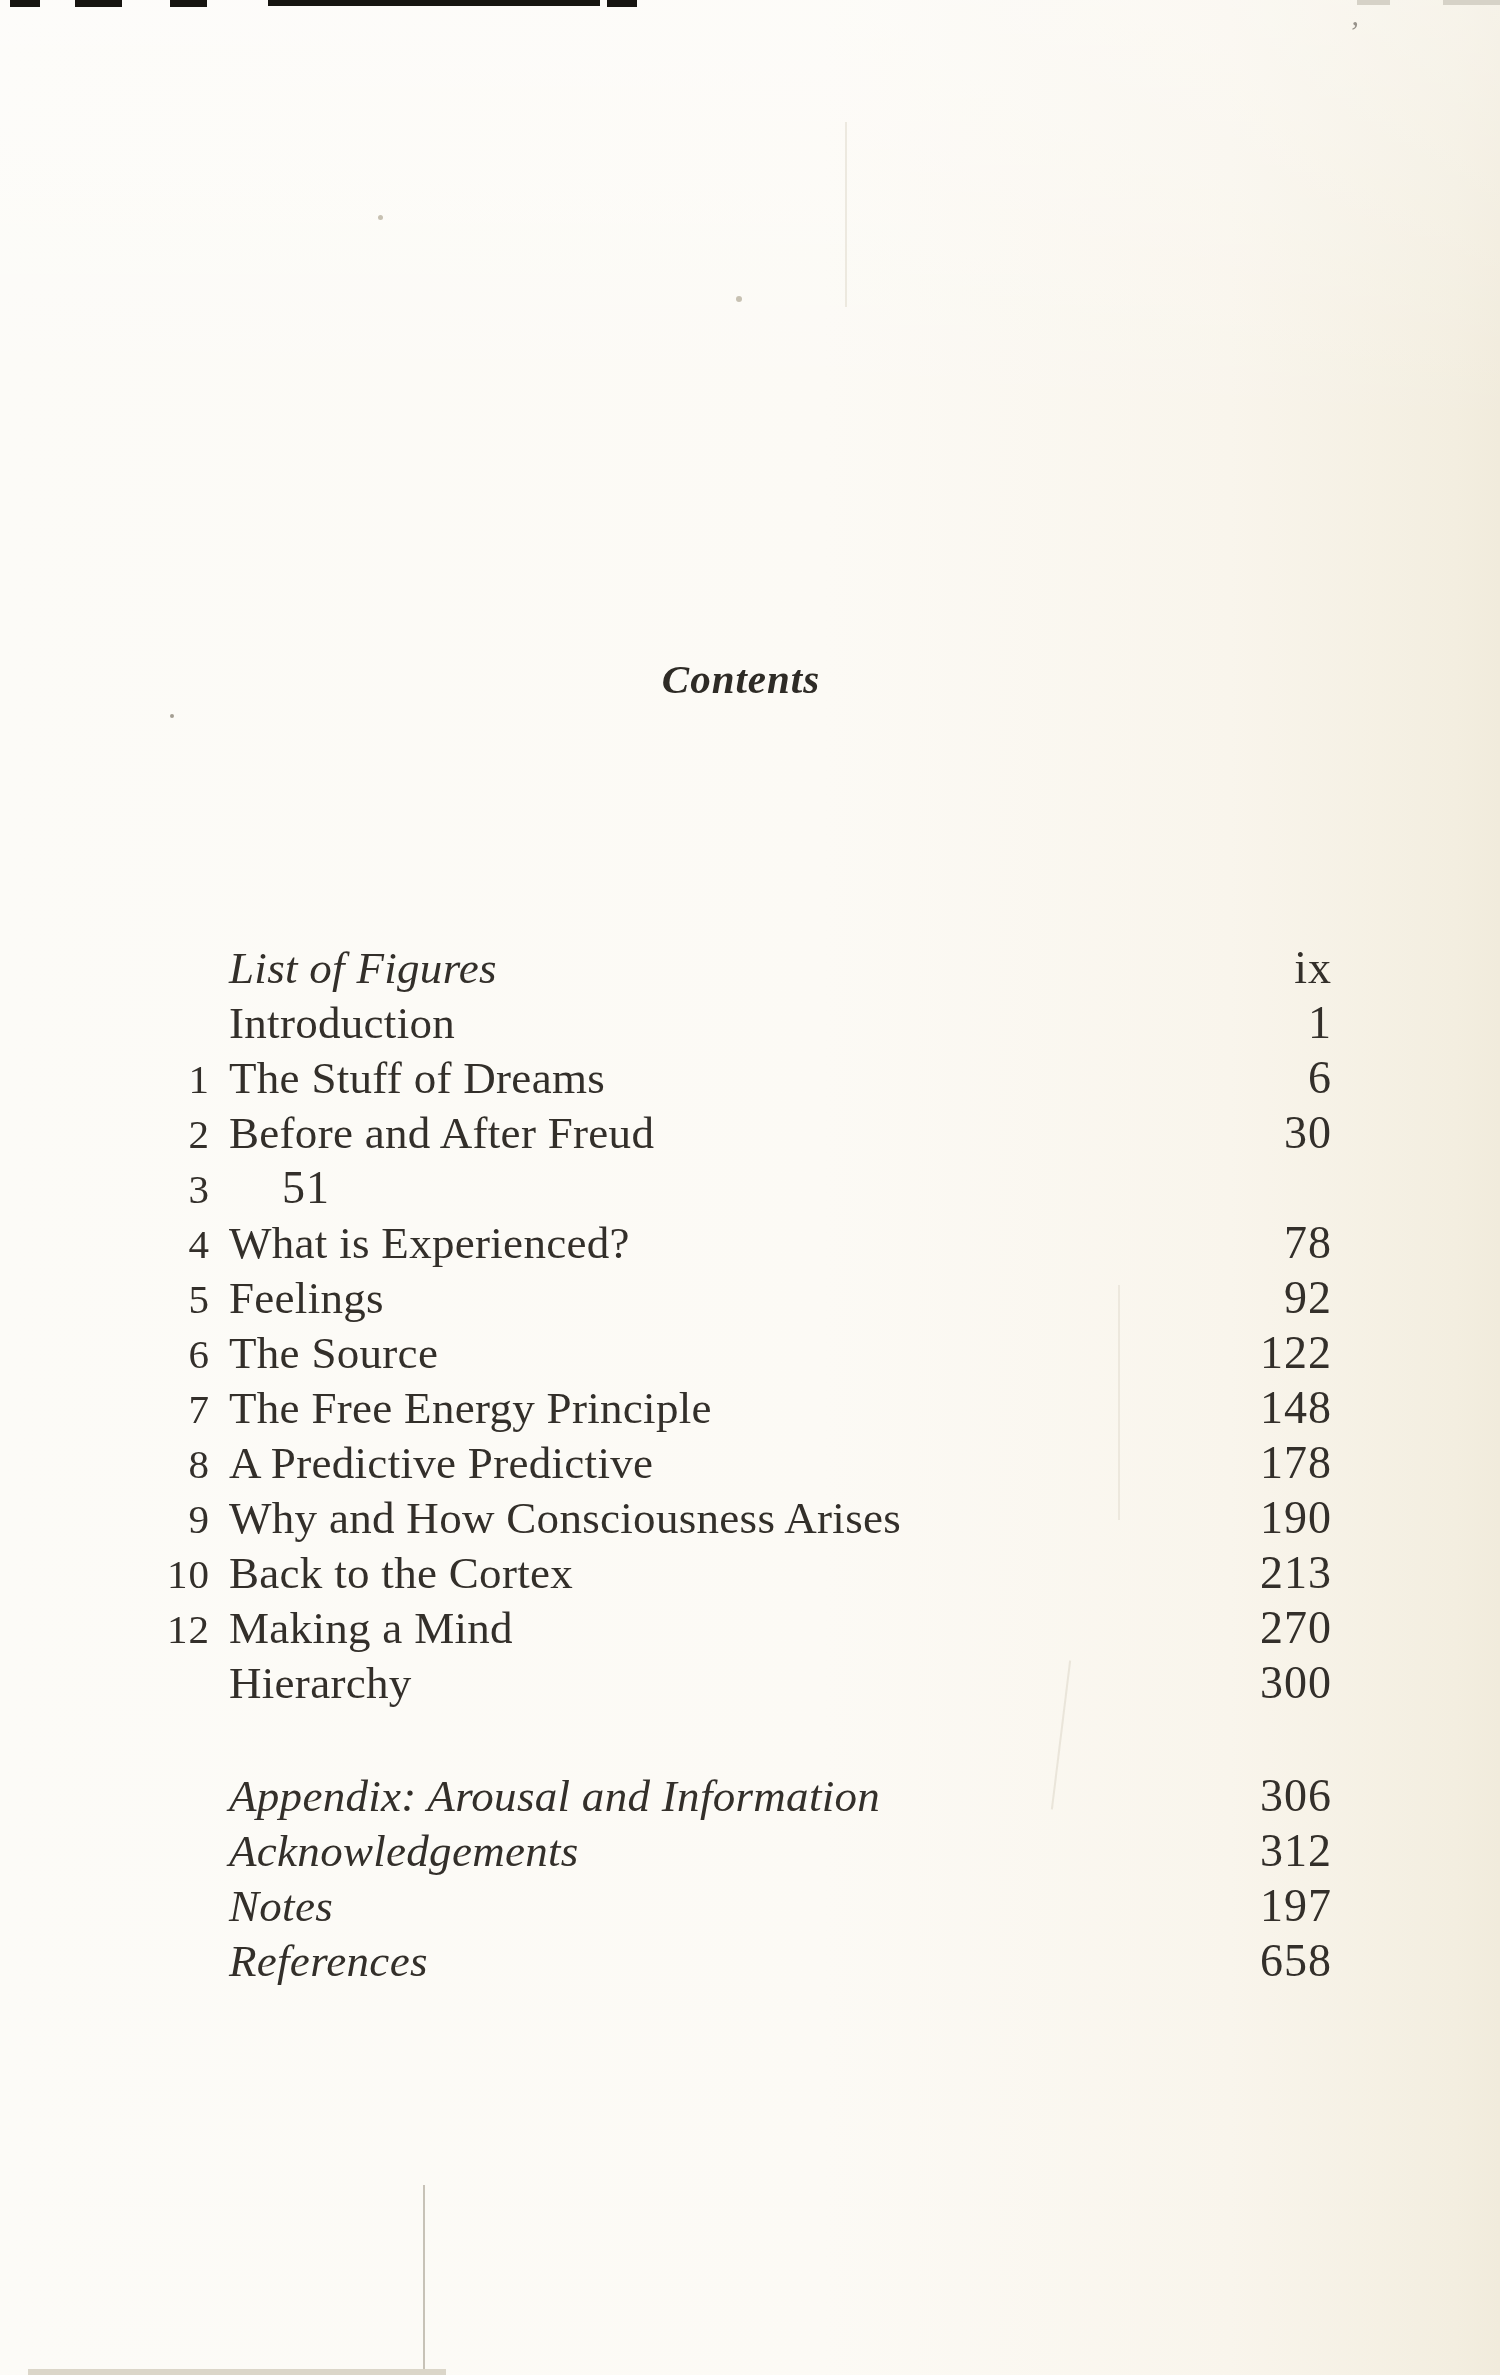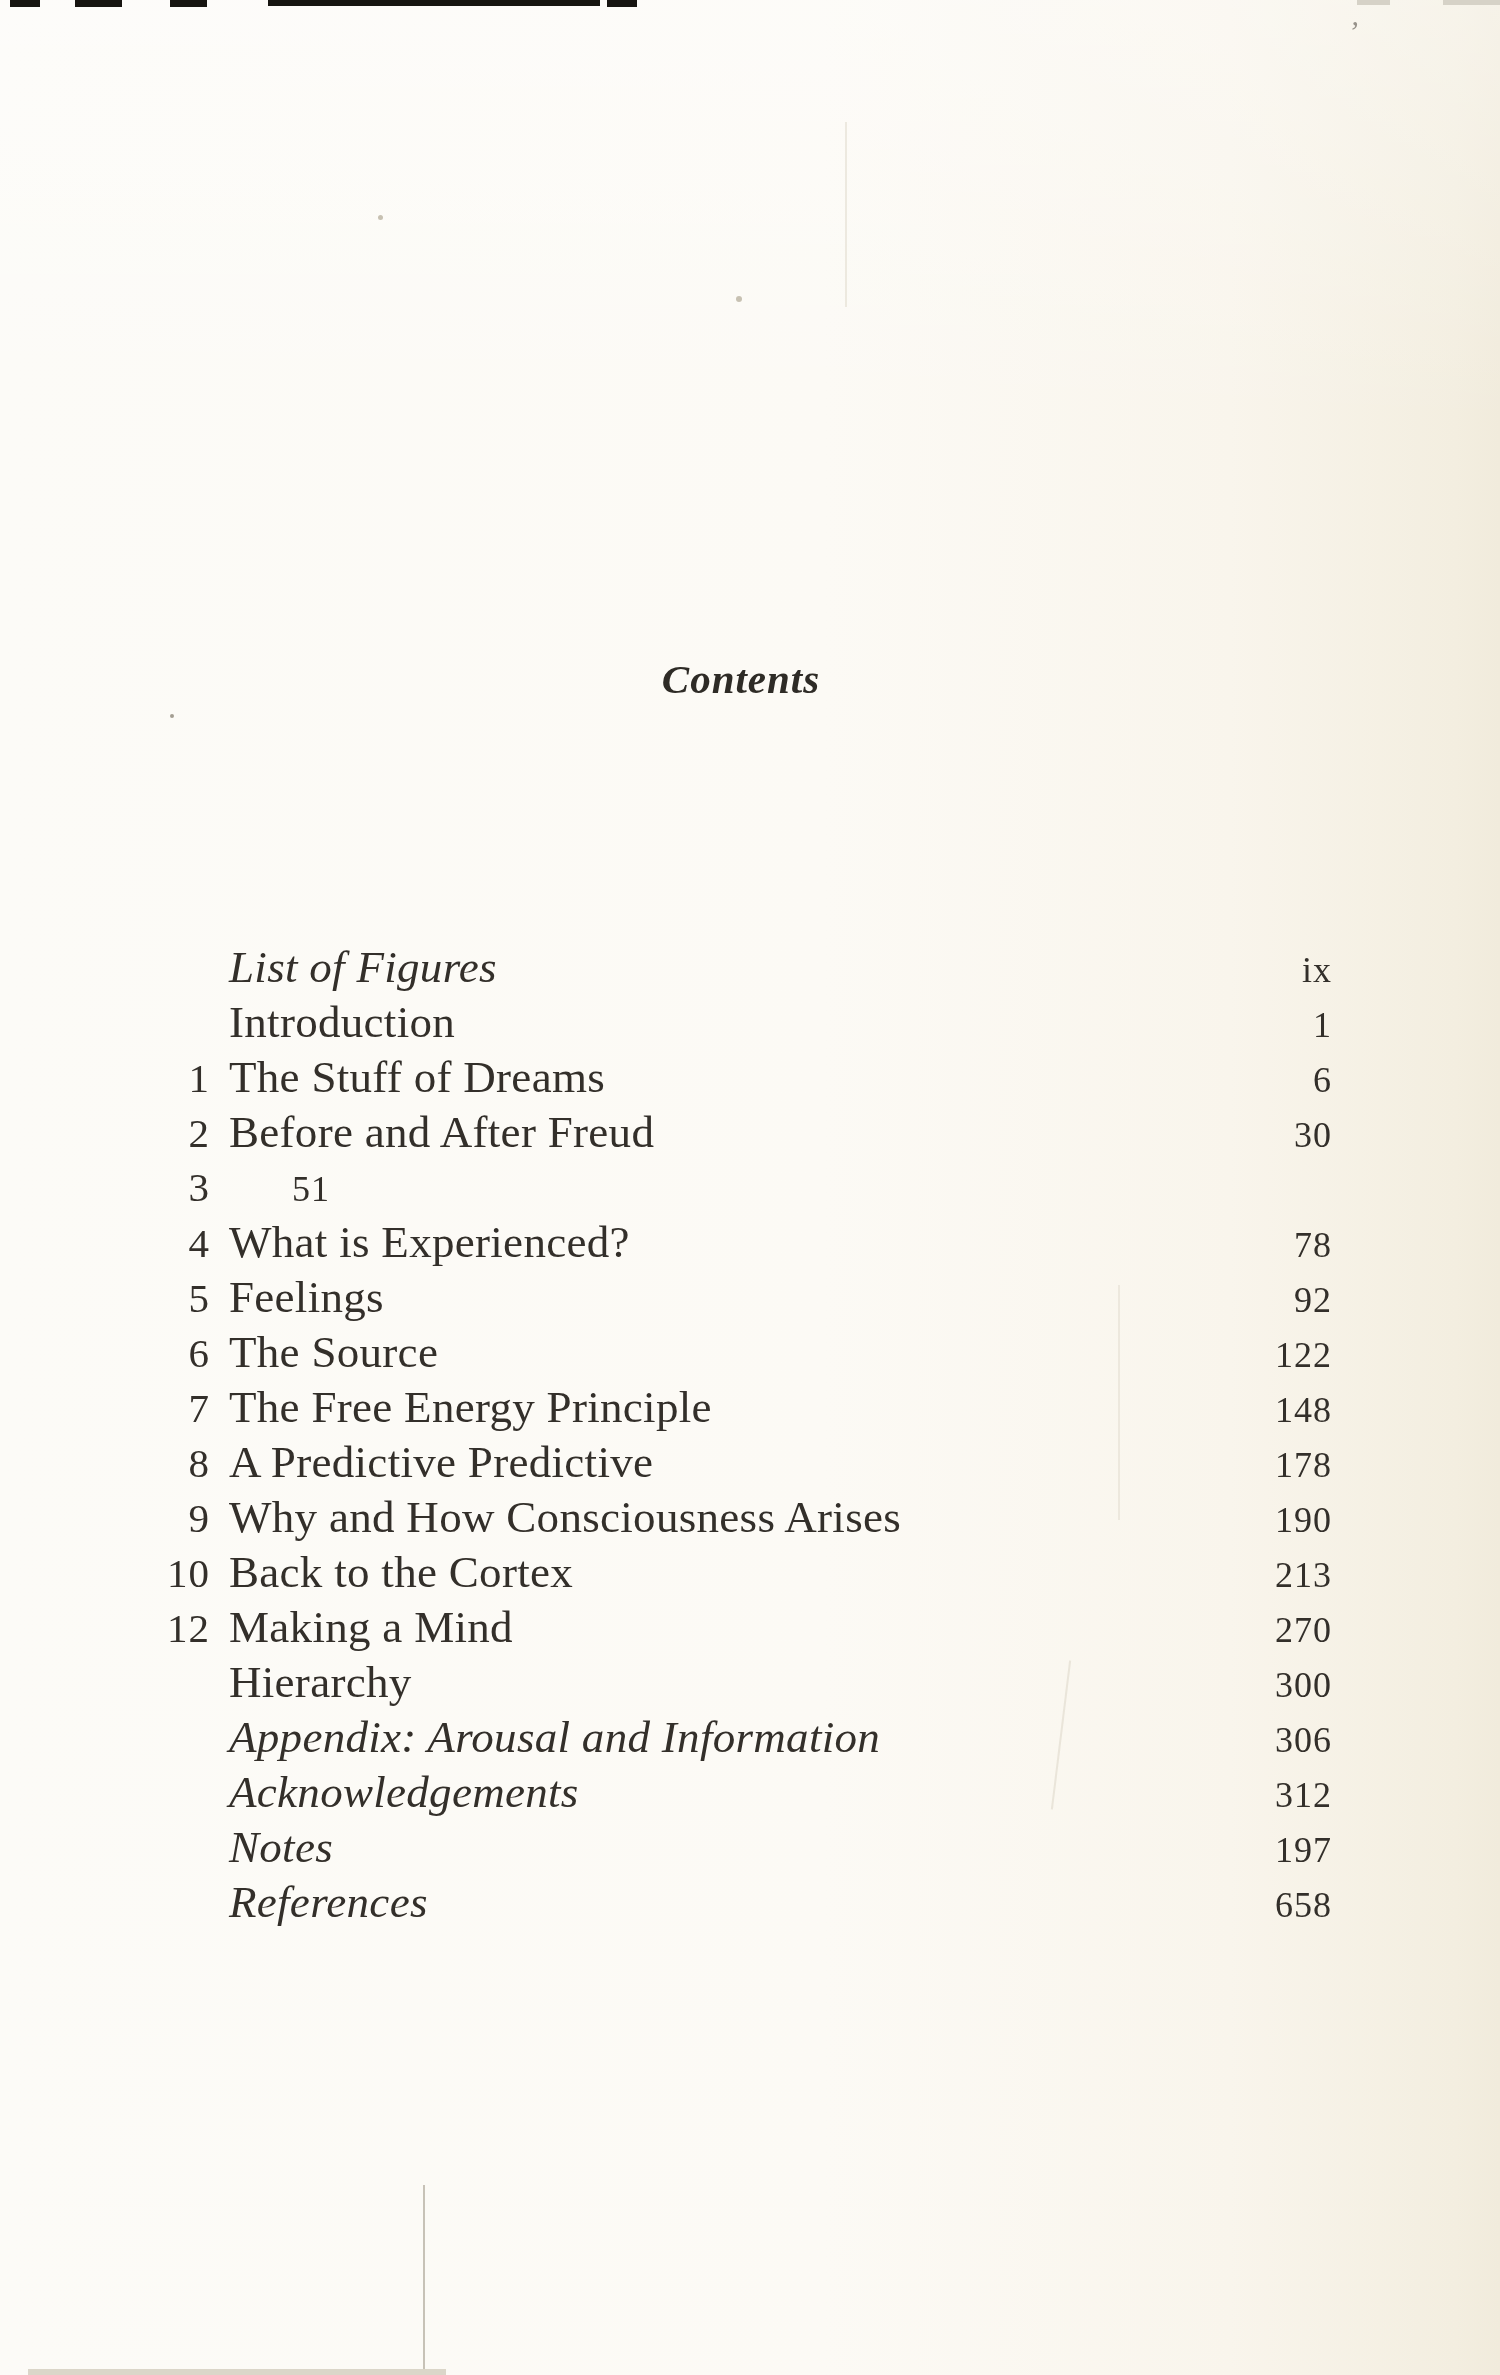--- a/index.html
+++ b/index.html
@@ -49,25 +49,25 @@
   }
   .title {
     flex: 1;
     margin-left: 19px;
     letter-spacing: 0.3px;
     white-space: nowrap;
   }
   .title.it { font-style: italic; }
   .pg {
     text-align: right;
-    font-size: 36px;
+    font-size: 46px;
     letter-spacing: 1px;
     min-width: 120px;
   }
-  .back-group { }
+  .back-group { margin-top: 58px; }
 
   
   .artifact { position: absolute; pointer-events: none; }
   .topmark { top: 0; height: 7px; background: #171511; }
   .topmark-faint { top: 0; height: 5px; background: #d6d2c7; }
   .crease { width: 2px; background: #e2ddd0; }
   .crease-dark { width: 2px; background: #b9b4a7; }
   .speck { border-radius: 50%; background: #c7c1b2; }
   .apostrophe-mark {
     font-size: 30px; color: #97928a;

